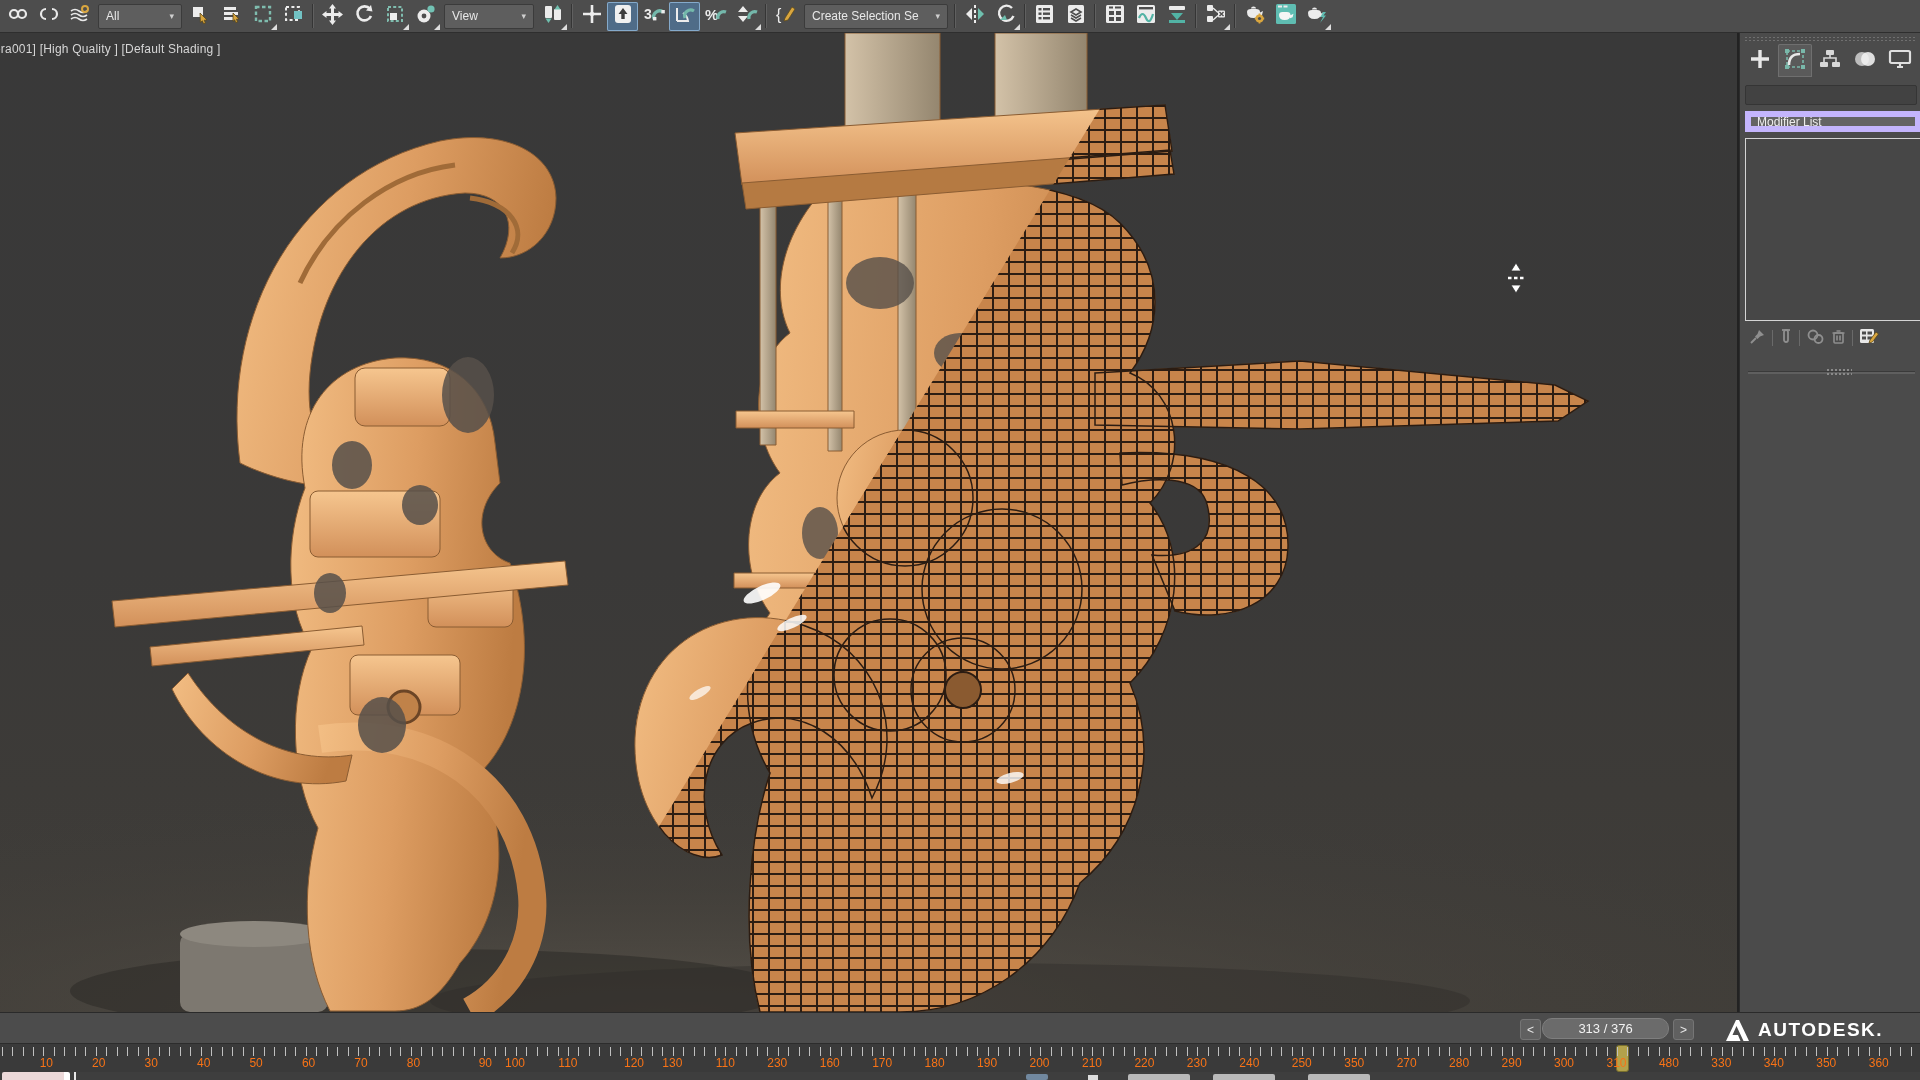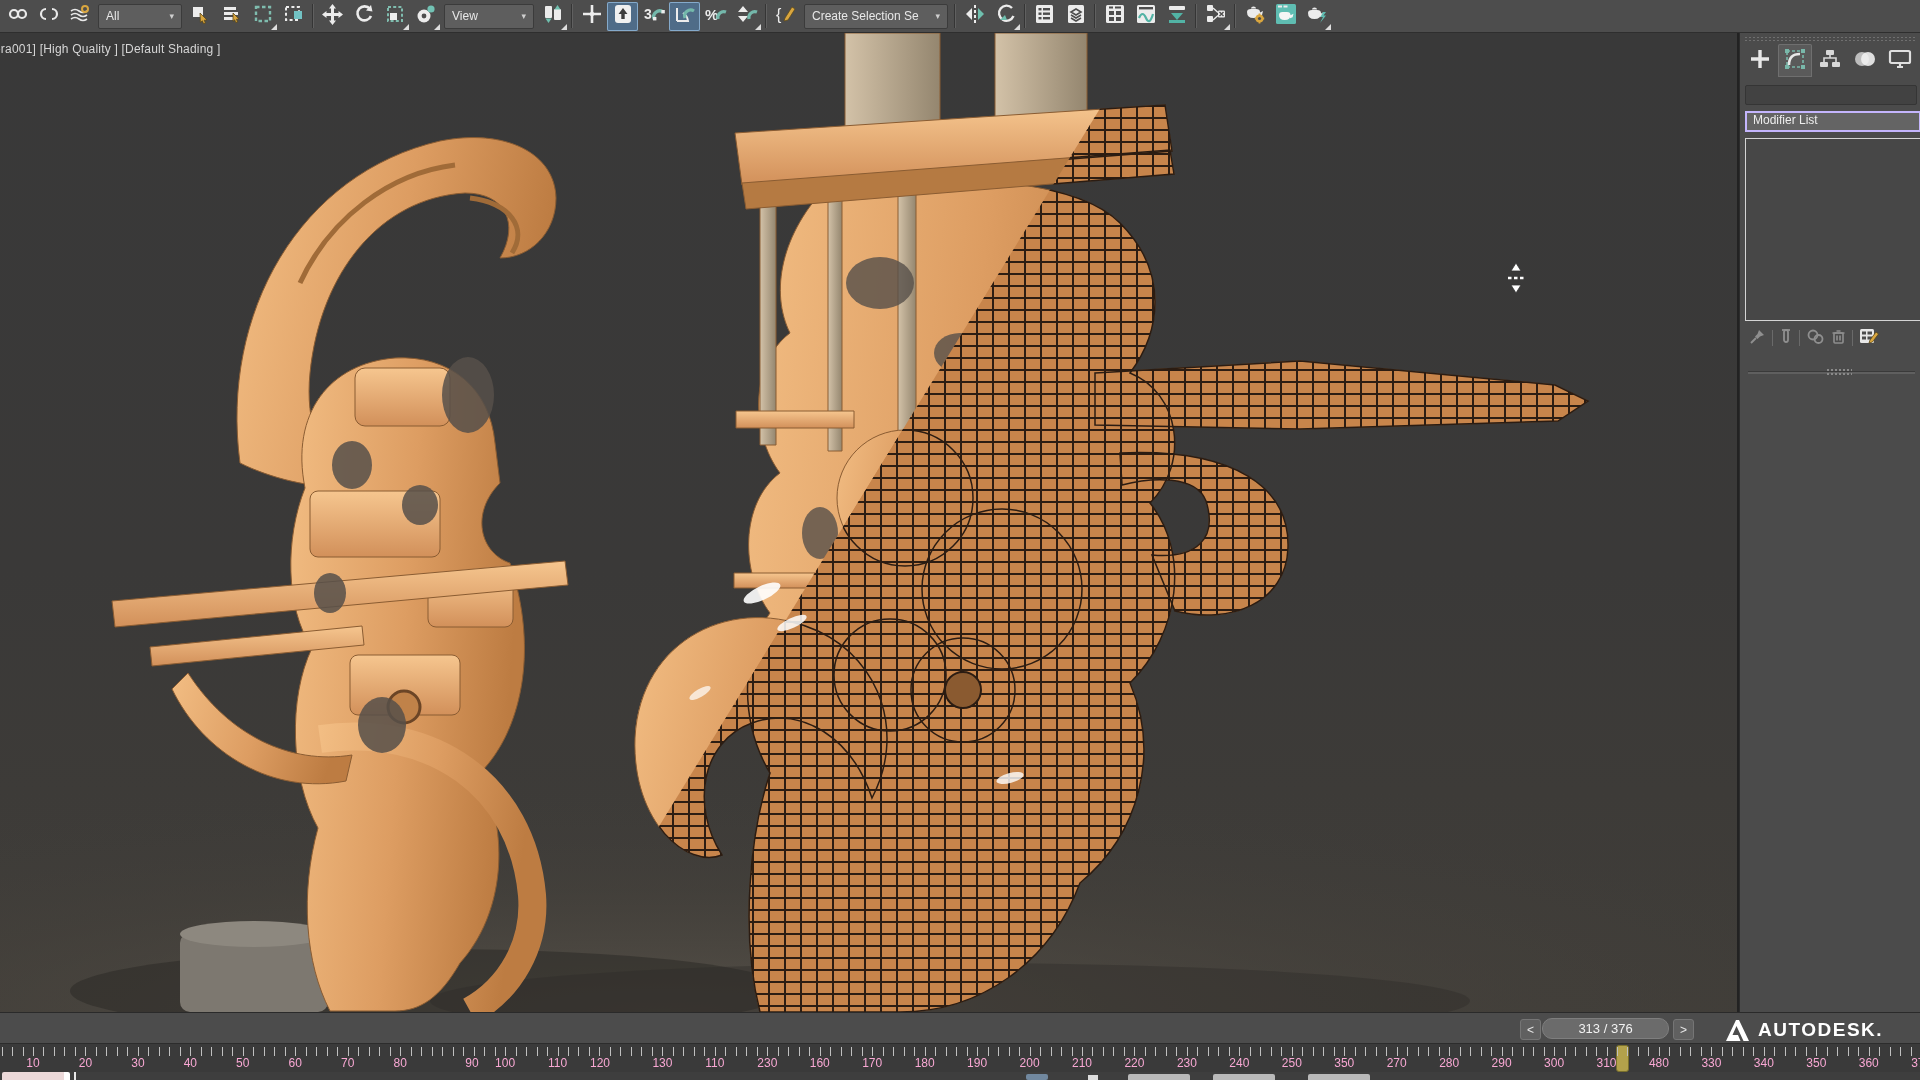--- a/index.html
+++ b/index.html
@@ -34,21 +34,21 @@
   #command-panel{left:1739px;top:33px;width:181px;height:979px;background:#4b4b4b;
     border-left:1px solid #2b2b2b;box-sizing:border-box;}
   #panel-grip{left:4px;top:3px;width:173px;height:5px;
     background-image:radial-gradient(#6f6f6f 1px,transparent 1px);background-size:4px 3px;}
   #panel-tabs{left:3px;top:11px;height:33px;display:flex;gap:1px;}
   .ptab{width:34px;height:33px;display:flex;align-items:center;justify-content:center;border-radius:2px 2px 0 0;}
   .ptab.selected{background:#5a5a5a;box-shadow:inset 0 0 0 1px #6f6f6f;}
   #obj-name-field{left:5px;top:52px;width:170px;height:18px;background:#424242;
     border:1px solid #353535;border-radius:2px;}
   #modifier-list-bar{left:5px;top:78px;width:176px;height:21px;background:#646464;
-    border:2px solid #c4b5fd;display:flex;align-items:flex-start;padding-left:6px;
+    border:6px solid #c4b5fd;display:flex;align-items:center;padding-left:6px;
     font-size:12px;color:#ededed;box-sizing:border-box;}
   #modifier-stack{left:5px;top:105px;width:176px;height:183px;background:#474747;
     border:1px solid #d4d4d4;box-sizing:border-box;}
   #stack-toolbar{left:5px;top:293px;width:176px;height:24px;display:flex;align-items:center;gap:6px;padding-left:4px;}
   .ssep{width:1px;height:16px;background:#6a6a6a;}
   #panel-divider{left:8px;top:338px;width:167px;height:3px;
     background:linear-gradient(to bottom,#3a3a3a 1px,#5f5f5f 1px);}
   #panel-divider-handle{left:86px;top:335px;width:26px;height:8px;
     background-image:radial-gradient(#8a8a8a 1px,transparent 1px);background-size:4px 4px;}
 
@@ -60,22 +60,22 @@
     justify-content:center;line-height:1;}
   #frame-field{left:1542px;top:5px;width:127px;height:21px;background:#6b6b6b;
     border:1px solid #7e7e7e;border-radius:10px;display:flex;align-items:center;
     justify-content:center;font-size:13px;color:#f2f2f2;box-sizing:border-box;}
   #autodesk-logo{left:1724px;top:4px;height:26px;display:flex;align-items:center;gap:8px;}
   #autodesk-logo .wordmark{font-size:19px;font-weight:bold;color:#fff;letter-spacing:1.5px;}
 
   #timeline-ruler{left:0;top:1043px;width:1920px;height:29px;background:#3a3a3a;
     border-top:1px solid #2c2c2c;overflow:hidden;box-sizing:border-box;}
   .tick{position:absolute;top:3px;width:1px;height:9px;background:#c0c0c0;}
-  .tlabel{position:absolute;top:12px;width:40px;margin-left:-20px;text-align:center;
-    font-size:12px;color:#f9a8d4;}
+  .tlabel{position:absolute;top:12px;width:40px;margin-left:-20px;text-align:right;
+    font-size:12px;color:#f97316;}
   #frame-marker{position:absolute;top:1px;width:13px;height:27px;background:#b3a24b;
     border:1px solid #79702d;border-radius:3px;box-sizing:border-box;}
 
   #status-sliver{left:0;top:1072px;width:1920px;height:8px;background:#3e3e3e;}
   #trackbar-fragment{left:2px;top:0;width:62px;height:8px;background:#ecd9d9;
     border-right:6px solid #fff;border-radius:2px 2px 0 0;}
   #trackbar-caret{left:74px;top:0;width:2px;height:8px;background:#e8e8e8;}
   .coord-fragment{top:2px;height:6px;background:#b9b9b9;border-radius:2px 2px 0 0;}
   #iso-fragment{left:1026px;top:2px;width:22px;height:6px;background:#71889f;border-radius:2px;}
   #key-fragment{left:1088px;top:3px;width:10px;height:5px;background:#dcdcdc;}
@@ -770,21 +770,21 @@
     <div class="tlabel" style="left: 85.45px;">20</div>
     <div class="tlabel" style="left: 137.9px;">30</div>
     <div class="tlabel" style="left: 190.35px;">40</div>
     <div class="tlabel" style="left: 242.8px;">50</div>
     <div class="tlabel" style="left: 295.25px;">60</div>
     <div class="tlabel" style="left: 347.7px;">70</div>
     <div class="tlabel" style="left: 400.15px;">80</div>
     <div class="tlabel" style="left: 472px;">90</div>
     <div class="tlabel" style="left: 505.05px;">100</div>
     <div class="tlabel" style="left: 557.5px;">110</div>
-    <div class="tlabel" style="left: 600px;">120</div>
+    <div class="tlabel" style="left: 624px;">120</div>
     <div class="tlabel" style="left: 662.4px;">130</div>
     <div class="tlabel" style="left: 714.85px;">110</div>
     <div class="tlabel" style="left: 767.3px;">230</div>
     <div class="tlabel" style="left: 819.75px;">160</div>
     <div class="tlabel" style="left: 872.2px;">170</div>
     <div class="tlabel" style="left: 924.65px;">180</div>
     <div class="tlabel" style="left: 977.1px;">190</div>
     <div class="tlabel" style="left: 1029.55px;">200</div>
     <div class="tlabel" style="left: 1082px;">210</div>
     <div class="tlabel" style="left: 1134.45px;">220</div>

